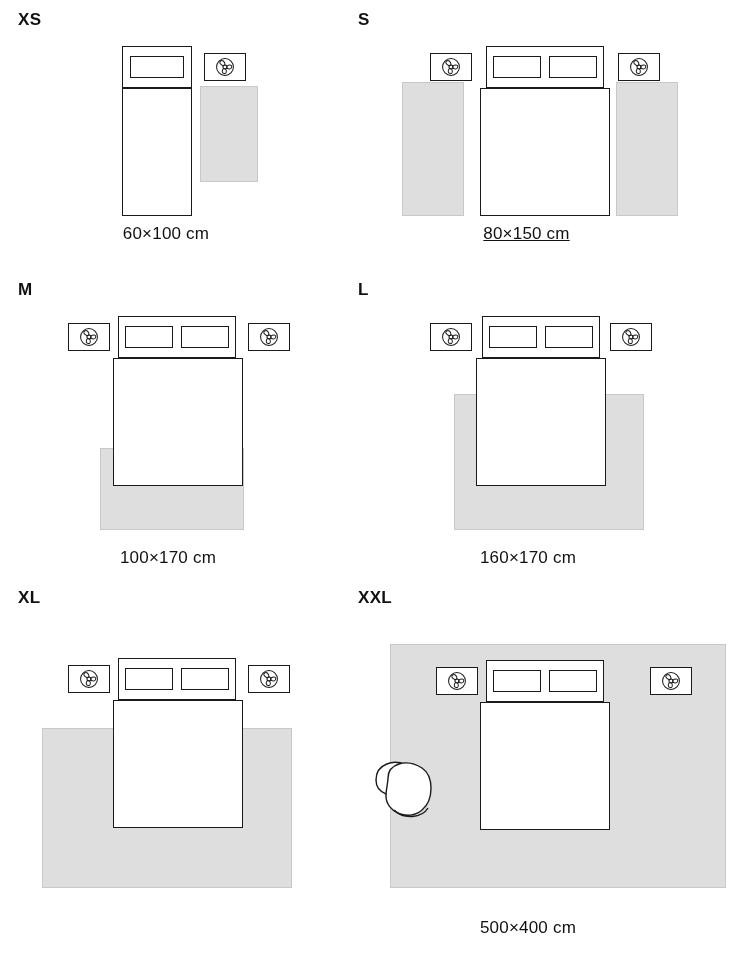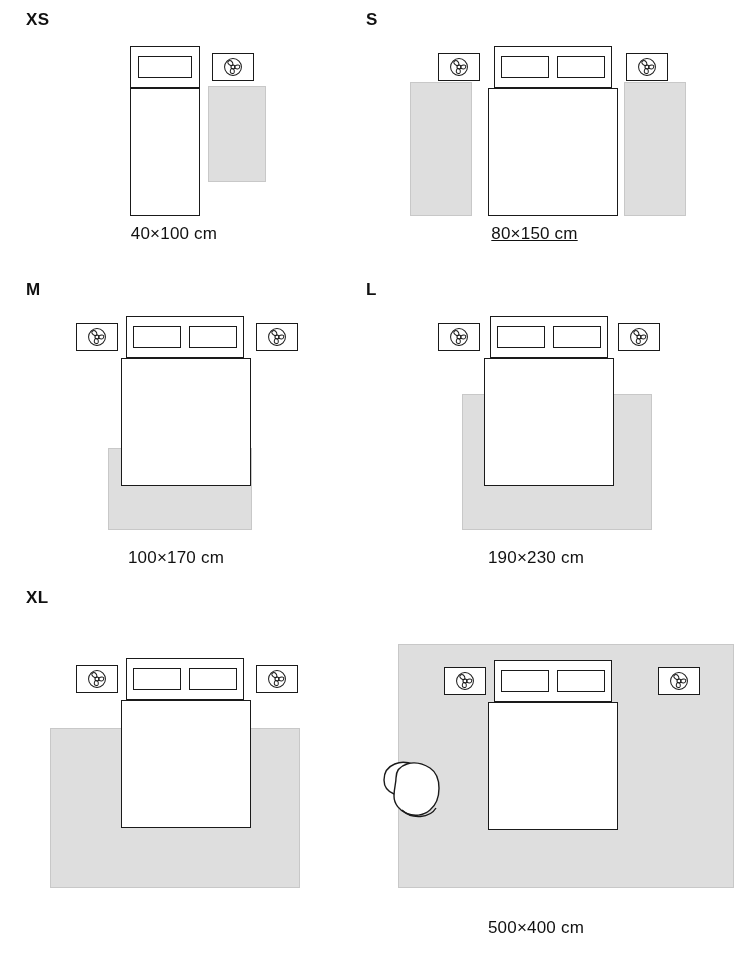--- a/index.html
+++ b/index.html
@@ -15,21 +15,20 @@
     position: relative;
     overflow: hidden;
   }
   .grid {
     position: relative;
     width: 740px;
     height: 960px;
   }
   .cell {
     position: absolute;
-    margin-left: 8px;
   }
   .size-label {
     font-size: 17px;
     font-weight: bold;
     letter-spacing: 0.3px;
     color: #111111;
   }
   .caption {
     font-size: 17px;
     color: #111111;
@@ -104,21 +103,21 @@
       <div class="nightstand" style="left:186px; top:27px; width:42px; height:28px;">
         <svg class="lamp-icon" viewBox="0 0 24 24">
           <circle cx="12" cy="12" r="9.2" fill="none" stroke="#1a1a1a" stroke-width="1.1"></circle>
           <circle cx="12" cy="12" r="2.2" fill="none" stroke="#1a1a1a" stroke-width="1.1"></circle>
           <path d="M12 9.8 C12 6 9.5 4.2 7.2 5.4 C5.3 6.5 6.4 9.2 10 10.6 Z" fill="none" stroke="#1a1a1a" stroke-width="1.1"></path>
           <path d="M13.9 13.1 C17 15.1 19.3 14.1 19.4 11.5 C19.5 9.4 16.6 9 13.9 11.1 Z" fill="none" stroke="#1a1a1a" stroke-width="1.1"></path>
           <path d="M10.4 13.4 C8 16.3 8.8 18.8 11.4 19.2 C13.5 19.5 14.2 16.7 12.5 14 Z" fill="none" stroke="#1a1a1a" stroke-width="1.1"></path>
         </svg>
       </div>
     </div>
-    <div class="caption" style="position:absolute; left:0; top:214px; width:296px;">40×100 cm</div>
+    <div class="caption" style="position:absolute; left:0; top:214px; width:296px;">60×100 cm</div>
   </div>
 
   <div class="cell" style="left:358px; top:10px; width:370px; height:250px;">
     <div class="size-label">S</div>
     <div class="scene" style="position:absolute; left:0; top:16px; width:370px; height:180px;">
 
       <div class="rug" style="left:44px; top:56px; width:62px; height:134px;"></div>
       <div class="rug" style="left:258px; top:56px; width:62px; height:134px;"></div>
 
       <div class="headboard" style="left:128px; top:20px; width:118px; height:42px;"></div>
@@ -210,21 +209,21 @@
       <div class="nightstand" style="left:252px; top:27px; width:42px; height:28px;">
         <svg class="lamp-icon" viewBox="0 0 24 24">
           <circle cx="12" cy="12" r="9.2" fill="none" stroke="#1a1a1a" stroke-width="1.1"></circle>
           <circle cx="12" cy="12" r="2.2" fill="none" stroke="#1a1a1a" stroke-width="1.1"></circle>
           <path d="M12 9.8 C12 6 9.5 4.2 7.2 5.4 C5.3 6.5 6.4 9.2 10 10.6 Z" fill="none" stroke="#1a1a1a" stroke-width="1.1"></path>
           <path d="M13.9 13.1 C17 15.1 19.3 14.1 19.4 11.5 C19.5 9.4 16.6 9 13.9 11.1 Z" fill="none" stroke="#1a1a1a" stroke-width="1.1"></path>
           <path d="M10.4 13.4 C8 16.3 8.8 18.8 11.4 19.2 C13.5 19.5 14.2 16.7 12.5 14 Z" fill="none" stroke="#1a1a1a" stroke-width="1.1"></path>
         </svg>
       </div>
     </div>
-    <div class="caption" style="position:absolute; left:0; top:268px; width:340px;">190×230 cm</div>
+    <div class="caption" style="position:absolute; left:0; top:268px; width:340px;">160×170 cm</div>
   </div>
 
   <div class="cell" style="left:18px; top:588px; width:330px; height:360px;">
     <div class="size-label">XL</div>
     <div class="scene" style="position:absolute; left:0; top:50px; width:330px; height:250px;">
 
       <div class="rug" style="left:24px; top:90px; width:250px; height:160px;"></div>
 
       <div class="headboard" style="left:100px; top:20px; width:118px; height:42px;"></div>
 
@@ -248,20 +247,21 @@
           <circle cx="12" cy="12" r="2.2" fill="none" stroke="#1a1a1a" stroke-width="1.1"></circle>
           <path d="M12 9.8 C12 6 9.5 4.2 7.2 5.4 C5.3 6.5 6.4 9.2 10 10.6 Z" fill="none" stroke="#1a1a1a" stroke-width="1.1"></path>
           <path d="M13.9 13.1 C17 15.1 19.3 14.1 19.4 11.5 C19.5 9.4 16.6 9 13.9 11.1 Z" fill="none" stroke="#1a1a1a" stroke-width="1.1"></path>
           <path d="M10.4 13.4 C8 16.3 8.8 18.8 11.4 19.2 C13.5 19.5 14.2 16.7 12.5 14 Z" fill="none" stroke="#1a1a1a" stroke-width="1.1"></path>
         </svg>
       </div>
     </div>
   </div>
 
   <div class="cell" style="left:358px; top:588px; width:370px; height:360px;">
+    <div class="size-label">XXL</div>
     <div class="scene" style="position:absolute; left:0; top:40px; width:370px; height:260px;">
 
       <div class="rug" style="left:32px; top:16px; width:336px; height:244px;"></div>
 
       <div class="headboard" style="left:128px; top:32px; width:118px; height:42px;"></div>
 
       <div class="pillow" style="left:135px; top:42px; width:48px; height:22px;"></div>
       <div class="pillow" style="left:191px; top:42px; width:48px; height:22px;"></div>
 
       <div class="bed" style="left:122px; top:74px; width:130px; height:128px;"></div>

